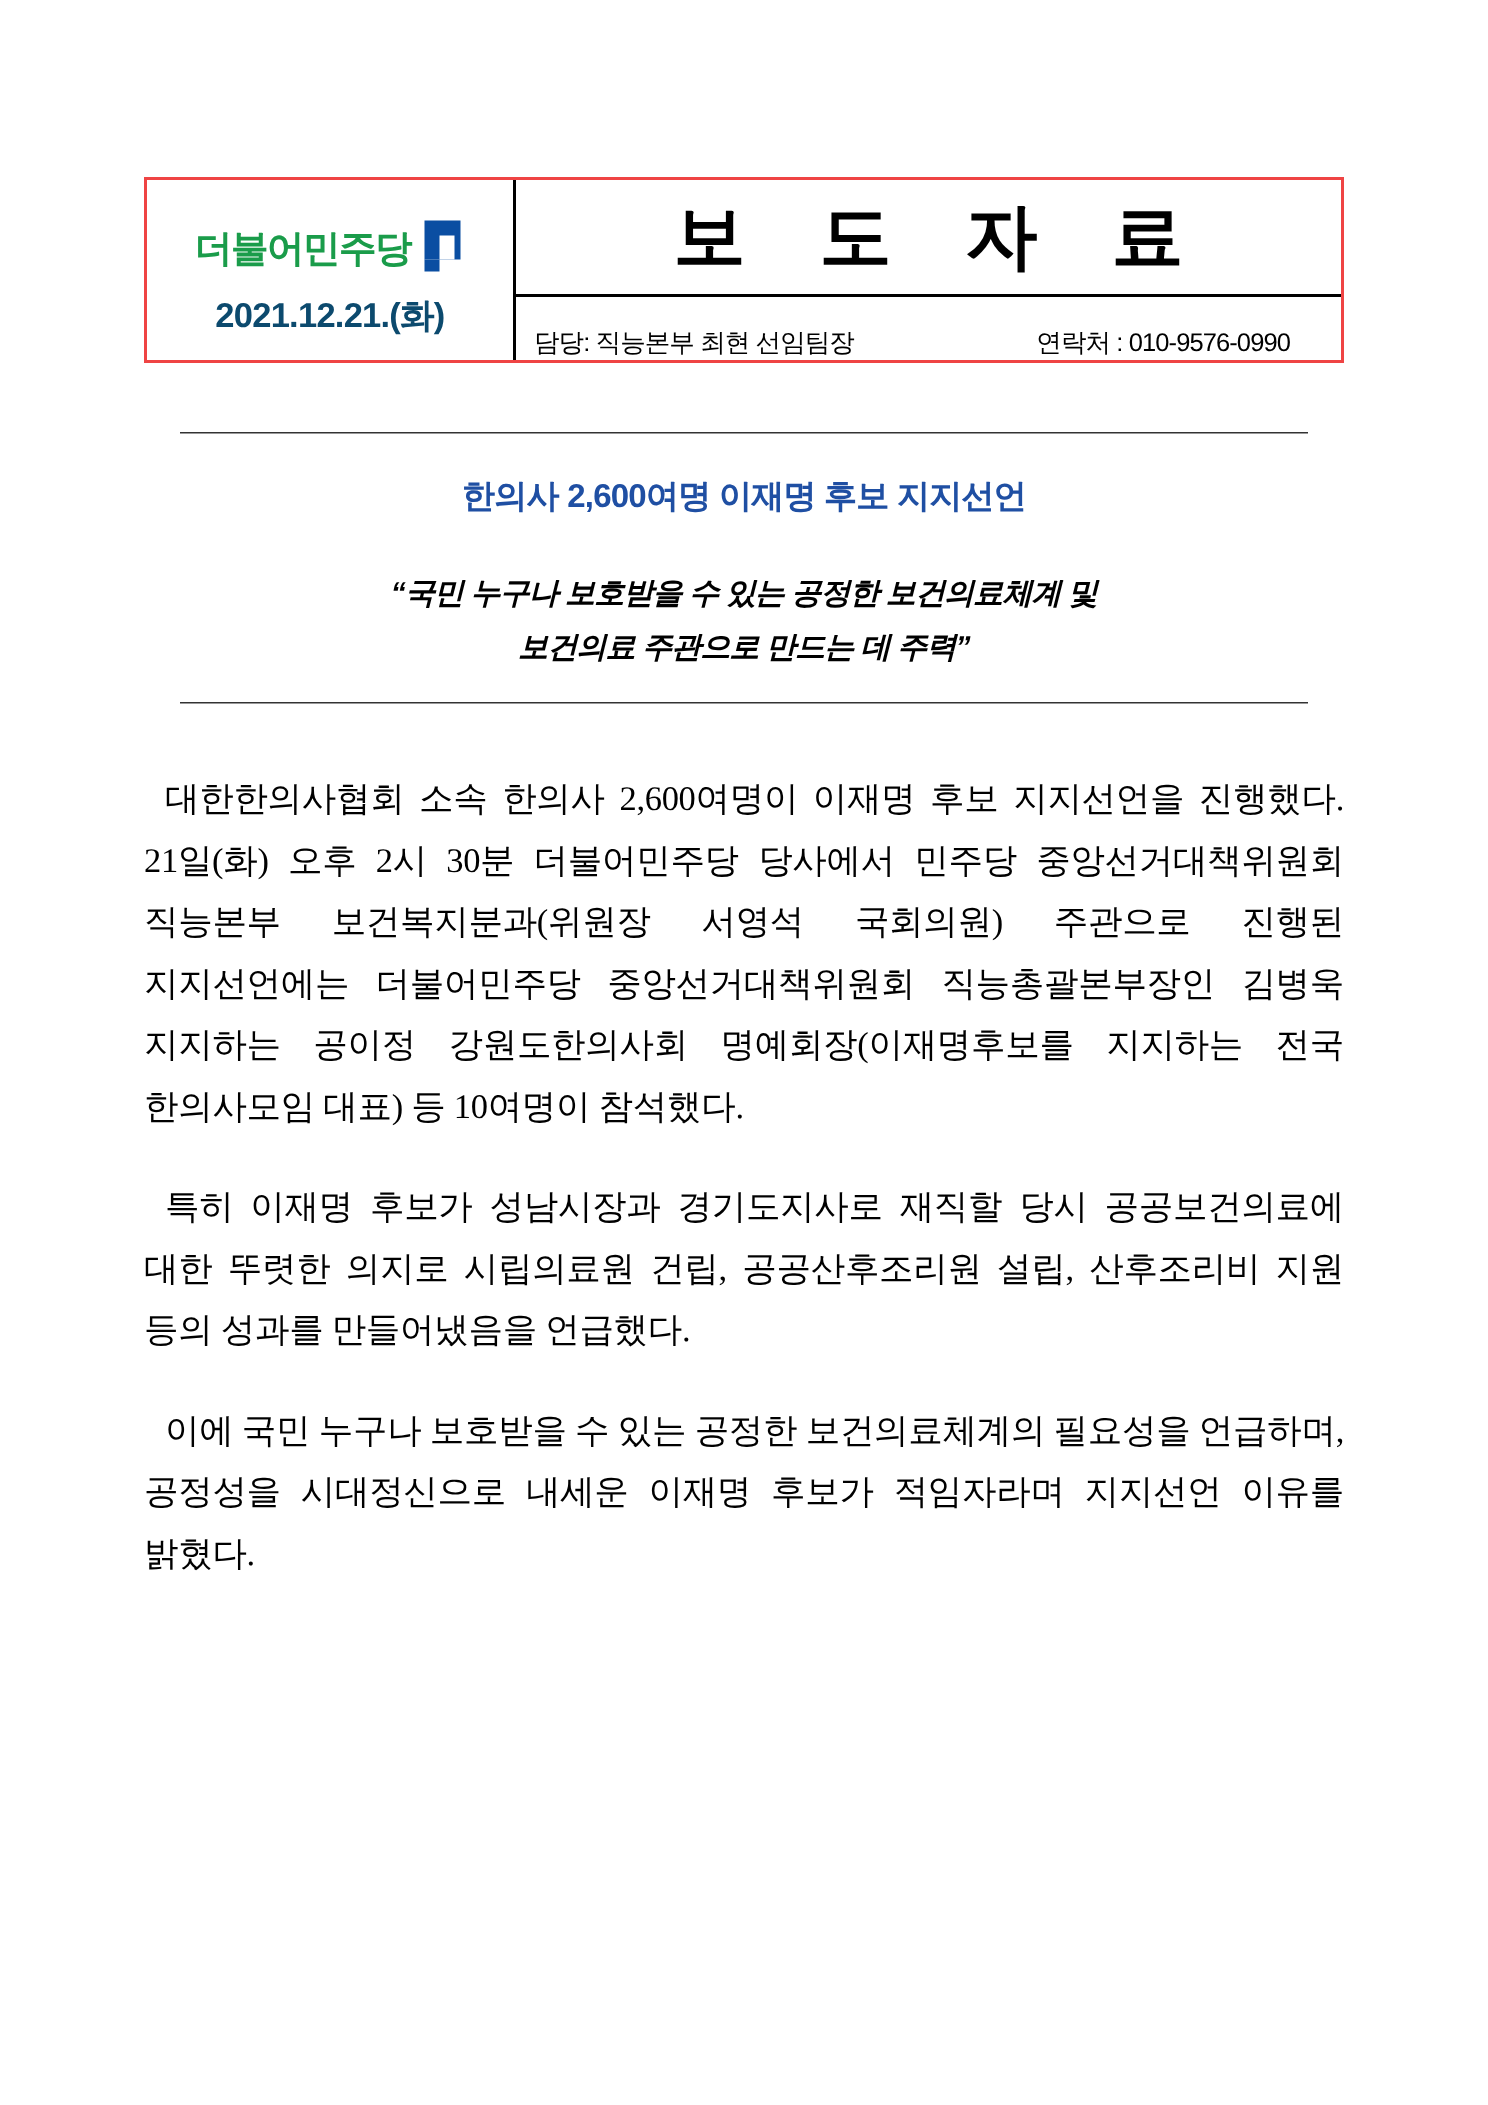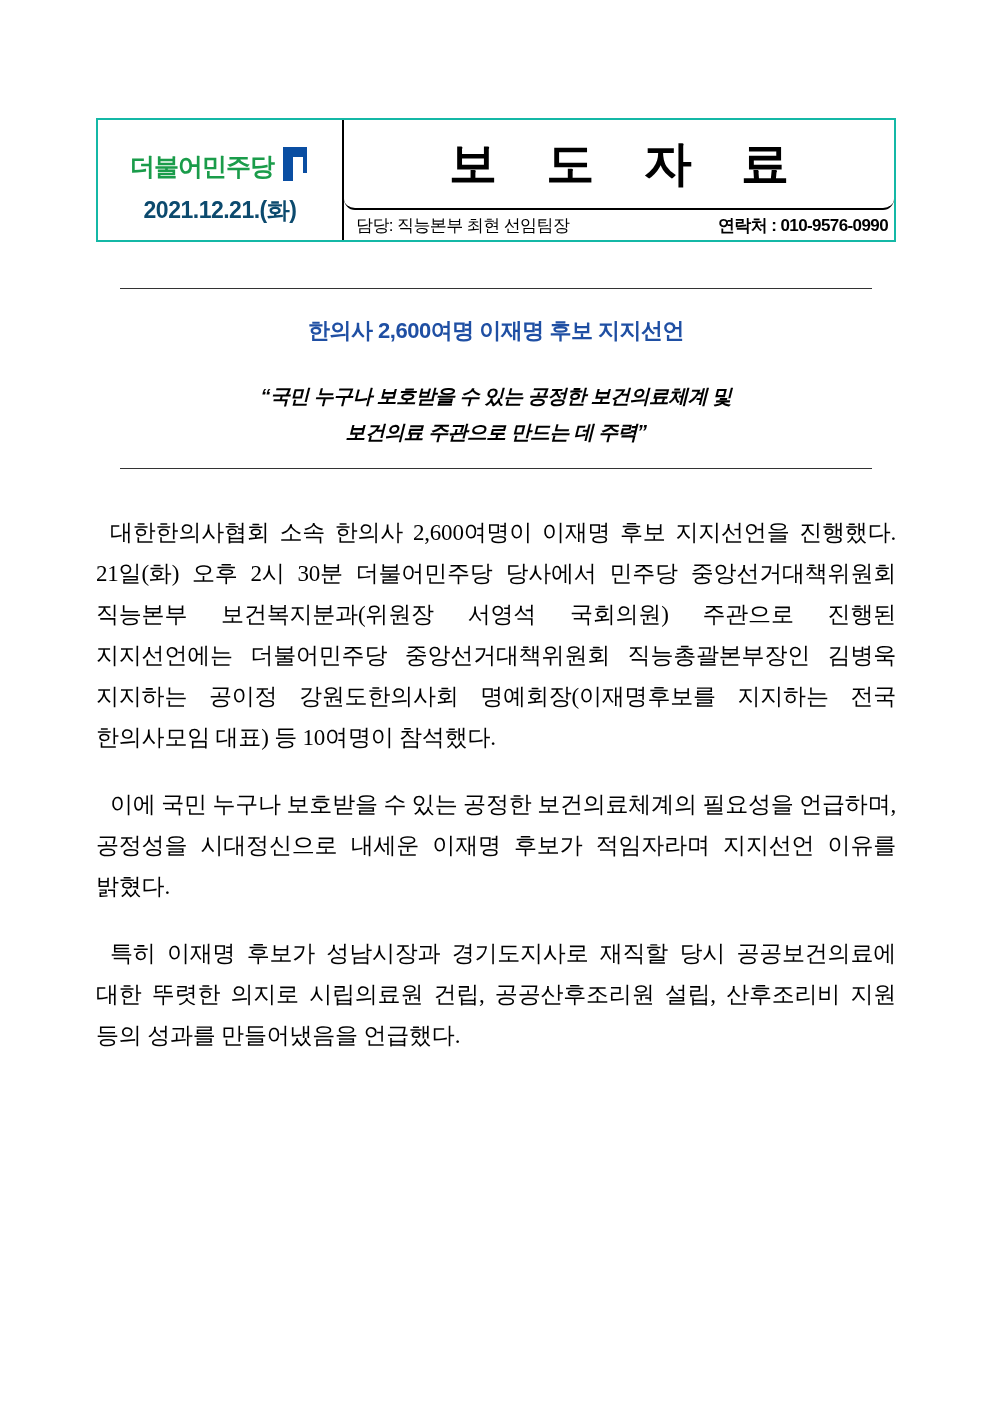--- a/index.html
+++ b/index.html
@@ -24,21 +24,21 @@
     position: relative;
   }
 
   
   .header {
     position: absolute;
     left: 96px;
     top: 118px;
     width: 800px;
     height: 124px;
-    border: 2px solid #14b8a6;
+    border: 2px solid #ef4444;
     box-sizing: border-box;
     display: flex;
   }
   .header-left {
     width: 246px;
     border-right: 2px solid #000;
     box-sizing: border-box;
     display: flex;
     flex-direction: column;
     align-items: center;
@@ -98,52 +98,50 @@
     color: #0c4a6e;
     letter-spacing: -0.5px;
     margin-top: 4px;
   }
   .header-right {
     flex: 1;
     display: flex;
     flex-direction: column;
   }
   .header-title-cell {
-    height: 90px;
+    height: 78px;
     border-bottom: 2px solid #000;
     box-sizing: border-box;
     display: flex;
     align-items: center;
     justify-content: center;
-    border-radius: 11px;
   }
   .header-title {
     font-family: "Liberation Sans", sans-serif;
     font-weight: bold;
     font-size: 48px;
     letter-spacing: 18px;
     text-indent: 18px;
     color: #000;
   }
   .header-meta {
     flex: 1;
     display: flex;
-    align-items: center;
+    align-items: flex-end;
     font-family: "Liberation Sans", sans-serif;
     font-size: 17px;
     letter-spacing: -0.6px;
   }
   .header-meta .charge {
     padding-left: 12px;
     flex: 1;
   }
   .header-meta .contact {
-    padding-right: 6px;
+    padding-right: 34px;
     white-space: nowrap;
-    font-weight: bold;
   }
 
   
   .rule {
     position: absolute;
     left: 120px;
     width: 752px;
     border-top: 1px solid #333;
   }
   .rule-top { top: 288px; }
@@ -229,17 +227,17 @@
 
   <div class="doc-subtitle">
     <div>“국민 누구나 보호받을 수 있는 공정한 보건의료체계 및</div>
     <div>보건의료 주관으로 만드는 데 주력”</div>
   </div>
 
   <div class="rule rule-bottom"></div>
 
   <div class="body-text">
     <p class="para">대한한의사협회 소속 한의사 2,600여명이 이재명 후보 지지선언을 진행했다. 21일(화) 오후 2시 30분 더불어민주당 당사에서 민주당 중앙선거대책위원회 직능본부 보건복지분과(위원장 서영석 국회의원) 주관으로 진행된 지지선언에는 더불어민주당 중앙선거대책위원회 직능총괄본부장인 김병욱 지지하는 공이정 강원도한의사회 명예회장(이재명후보를 지지하는 전국 한의사모임 대표) 등 10여명이 참석했다.</p>
+    <p class="para">특히 이재명 후보가 성남시장과 경기도지사로 재직할 당시 공공보건의료에 대한 뚜렷한 의지로 시립의료원 건립, 공공산후조리원 설립, 산후조리비 지원 등의 성과를 만들어냈음을 언급했다.</p>
     <p class="para">이에 국민 누구나 보호받을 수 있는 공정한 보건의료체계의 필요성을 언급하며, 공정성을 시대정신으로 내세운 이재명 후보가 적임자라며 지지선언 이유를 밝혔다.</p>
-    <p class="para">특히 이재명 후보가 성남시장과 경기도지사로 재직할 당시 공공보건의료에 대한 뚜렷한 의지로 시립의료원 건립, 공공산후조리원 설립, 산후조리비 지원 등의 성과를 만들어냈음을 언급했다.</p>
   </div>
 
 </div>
 
 </body></html>

